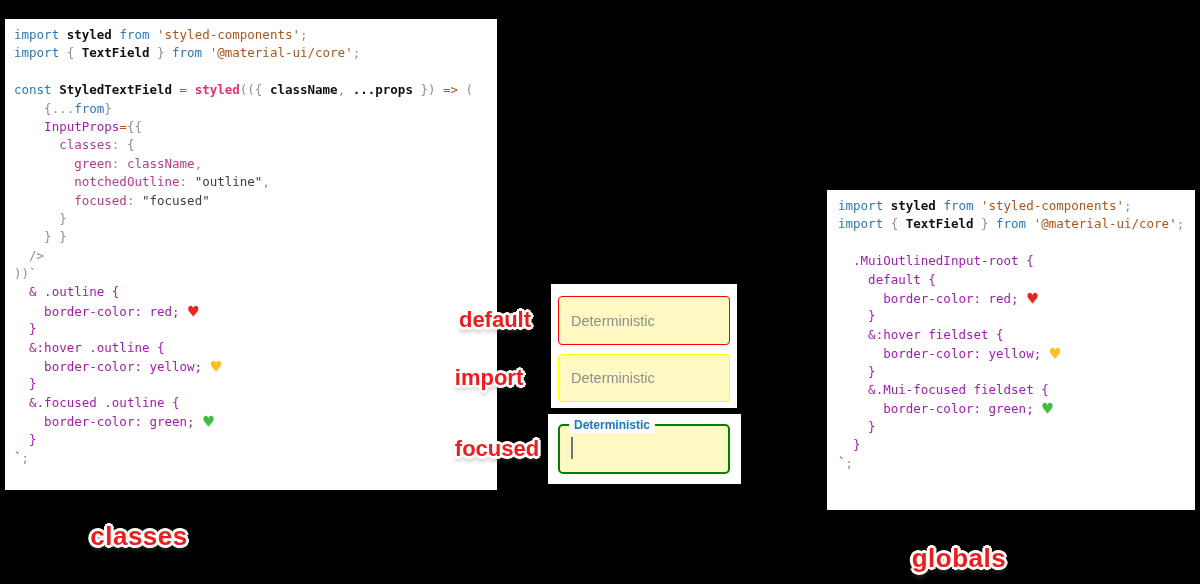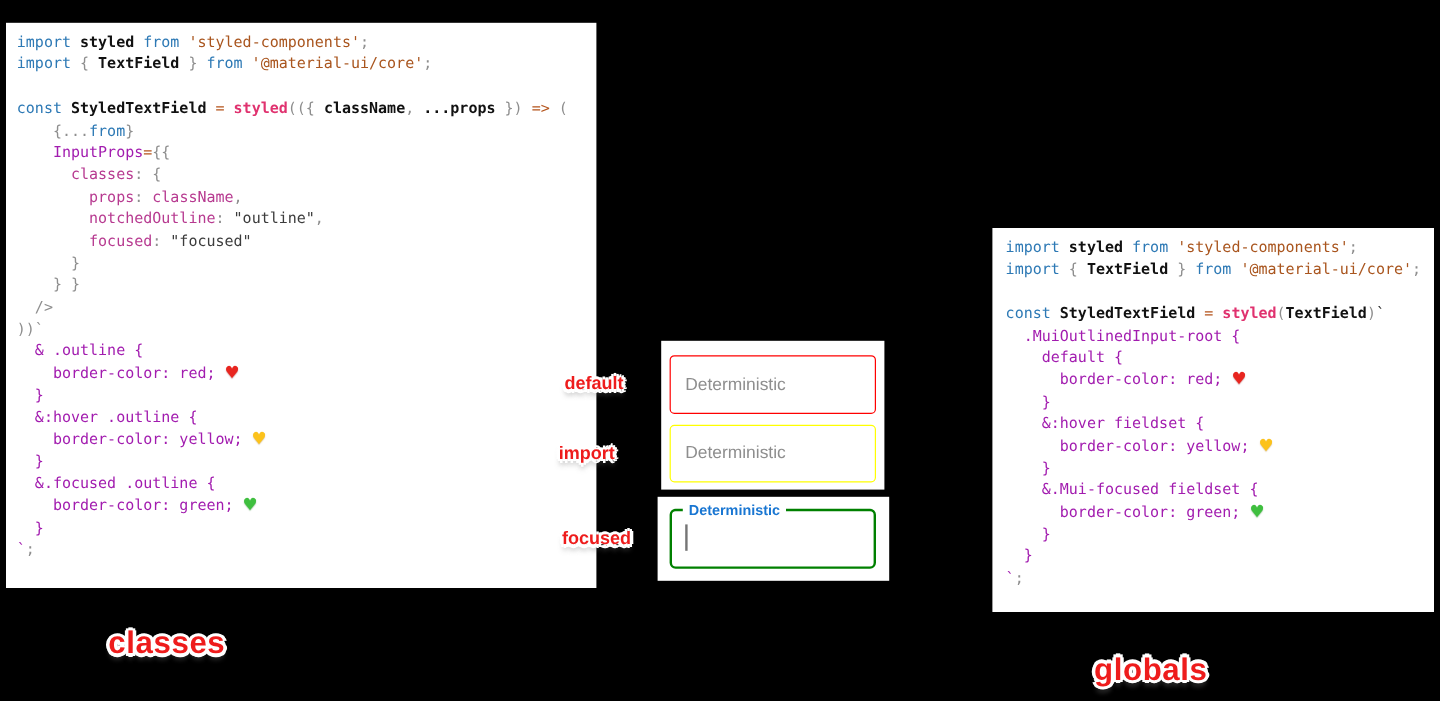--- a/index.html
+++ b/index.html
@@ -28,60 +28,60 @@
   .tk-hr{color:#e8251f;text-shadow:0 1px 1px rgba(140,0,0,.4);}
   .tk-hy{color:#fcc21b;text-shadow:0 1px 1px rgba(160,110,0,.4);}
   .tk-hg{color:#3fbf3f;text-shadow:0 1px 1px rgba(0,110,0,.4);}
 
   
   .mid-card{position:absolute;background:#fff;}
   #mid-card-top{left:551px;top:272px;width:186px;height:124px;}
   #mid-card-bottom{left:548px;top:402px;width:193px;height:70px;}
 
   
-  .textfield{position:absolute;background:#ffffff;box-sizing:border-box;border-radius:4px;}
+  .textfield{position:absolute;background:#fef9c3;box-sizing:border-box;border-radius:4px;}
   #field-default{left:558px;top:284px;width:172px;height:49px;border:1.5px solid red;}
   #field-hover  {left:558px;top:342px;width:172px;height:48px;border:1.5px solid yellow;}
   #field-focused{left:558px;top:412px;width:172px;height:50px;border:2px solid green;border-radius:5px;}
   .textfield input{width:100%;height:100%;border:none;outline:none;background:transparent;
                    font-family:"Liberation Sans",sans-serif;font-size:14.5px;color:#444;
                    padding:0 0 0 12px;box-sizing:border-box;}
   .textfield input::placeholder{color:#8e8e8e;opacity:1;}
   .notch-label{position:absolute;top:-9px;left:9px;background:#fff;padding:0 5px;
                font-size:12px;font-weight:bold;color:#1976d2;line-height:16px;}
   .text-cursor{position:absolute;left:11px;top:11px;width:2px;height:22px;background:#757575;}
 
   
   .red-label{position:absolute;transform:translate(-50%,-50%);color:#ee1c1c;font-weight:bold;
              text-shadow:
                -2px -2px 0 #fff, 2px -2px 0 #fff, -2px 2px 0 #fff, 2px 2px 0 #fff,
                -3px 0 0 #fff, 3px 0 0 #fff, 0 -3px 0 #fff, 0 3px 0 #fff,
                0 5px 4px rgba(110,110,110,.55);}
-  .state-label{font-size:15px;}
+  .state-label{font-size:22px;}
   .caption-label{font-size:26px;letter-spacing:.5px;}
   #label-default{left:495px;top:308px;}
   #label-hover{left:489px;top:366px;}
   #label-focused{left:497px;top:437px;}
   #caption-classes{left:139px;top:524px;}
   #caption-globals{left:959px;top:546px;}
 </style>
 </head>
 <body>
 
 <div id="stage">
 
   <div id="panel-classes" class="code-panel">
       <div class="code-line"><span class="tk-kw">import</span><span class="tk-blkb"> styled </span><span class="tk-kw">from</span><span class="tk-str"> 'styled-components'</span><span class="tk-pun">;</span></div>
       <div class="code-line"><span class="tk-kw">import</span><span class="tk-pun"> { </span><span class="tk-blkb">TextField</span><span class="tk-pun"> } </span><span class="tk-kw">from</span><span class="tk-str"> '@material-ui/core'</span><span class="tk-pun">;</span></div>
       <div class="code-line">&nbsp;</div>
       <div class="code-line"><span class="tk-kw">const</span><span class="tk-blkb"> StyledTextField </span><span class="tk-op">= </span><span class="tk-fn">styled</span><span class="tk-pun">(({ </span><span class="tk-blkb">className</span><span class="tk-pun">, </span><span class="tk-blkb">...props</span><span class="tk-pun"> }) </span><span class="tk-op">=&gt; </span><span class="tk-pun">(</span></div>
       <div class="code-line"><span class="tk-pun">    {...</span><span class="tk-kw">from</span><span class="tk-pun">}</span></div>
       <div class="code-line"><span class="tk-grn">    InputProps</span><span class="tk-op">=</span><span class="tk-pun">{{</span></div>
       <div class="code-line"><span class="tk-prop">      classes</span><span class="tk-pun">: {</span></div>
-      <div class="code-line"><span class="tk-prop">        props</span><span class="tk-pun">: </span><span class="tk-prop">className</span><span class="tk-pun">,</span></div>
+      <div class="code-line"><span class="tk-prop">        green</span><span class="tk-pun">: </span><span class="tk-prop">className</span><span class="tk-pun">,</span></div>
       <div class="code-line"><span class="tk-prop">        notchedOutline</span><span class="tk-pun">: </span><span class="tk-dstr">"outline"</span><span class="tk-pun">,</span></div>
       <div class="code-line"><span class="tk-prop">        focused</span><span class="tk-pun">: </span><span class="tk-dstr">"focused"</span></div>
       <div class="code-line"><span class="tk-pun">      }</span></div>
       <div class="code-line"><span class="tk-pun">    } }</span></div>
       <div class="code-line"><span class="tk-pun">  /&gt;</span></div>
       <div class="code-line"><span class="tk-pun">))`</span></div>
       <div class="code-line"><span class="tk-grn">  &amp; .outline {</span></div>
       <div class="code-line"><span class="tk-grn">    border-color: red; </span><span class="tk-hr">♥</span></div>
       <div class="code-line"><span class="tk-grn">  }</span></div>
       <div class="code-line"><span class="tk-grn">  &amp;:hover .outline {</span></div>
@@ -90,21 +90,20 @@
       <div class="code-line"><span class="tk-grn">  &amp;.focused .outline {</span></div>
       <div class="code-line"><span class="tk-grn">    border-color: green; </span><span class="tk-hg">♥</span></div>
       <div class="code-line"><span class="tk-grn">  }</span></div>
       <div class="code-line"><span class="tk-grn">`</span><span class="tk-pun">;</span></div>
     </div>
 
   <div id="panel-globals" class="code-panel">
       <div class="code-line"><span class="tk-kw">import</span><span class="tk-blkb"> styled </span><span class="tk-kw">from</span><span class="tk-str"> 'styled-components'</span><span class="tk-pun">;</span></div>
       <div class="code-line"><span class="tk-kw">import</span><span class="tk-pun"> { </span><span class="tk-blkb">TextField</span><span class="tk-pun"> } </span><span class="tk-kw">from</span><span class="tk-str"> '@material-ui/core'</span><span class="tk-pun">;</span></div>
       <div class="code-line">&nbsp;</div>
-      <div class="code-line"><span class="tk-kw">const</span><span class="tk-blkb"> StyledTextField </span><span class="tk-op">= </span><span class="tk-fn">styled</span><span class="tk-pun">(</span><span class="tk-blkb">TextField</span><span class="tk-pun">)</span><span class="tk-blk">`</span></div>
       <div class="code-line"><span class="tk-grn">  .MuiOutlinedInput-root {</span></div>
       <div class="code-line"><span class="tk-grn">    default {</span></div>
       <div class="code-line"><span class="tk-grn">      border-color: red; </span><span class="tk-hr">♥</span></div>
       <div class="code-line"><span class="tk-grn">    }</span></div>
       <div class="code-line"><span class="tk-grn">    &amp;:hover fieldset {</span></div>
       <div class="code-line"><span class="tk-grn">      border-color: yellow; </span><span class="tk-hy">♥</span></div>
       <div class="code-line"><span class="tk-grn">    }</span></div>
       <div class="code-line"><span class="tk-grn">    &amp;.Mui-focused fieldset {</span></div>
       <div class="code-line"><span class="tk-grn">      border-color: green; </span><span class="tk-hg">♥</span></div>
       <div class="code-line"><span class="tk-grn">    }</span></div>

